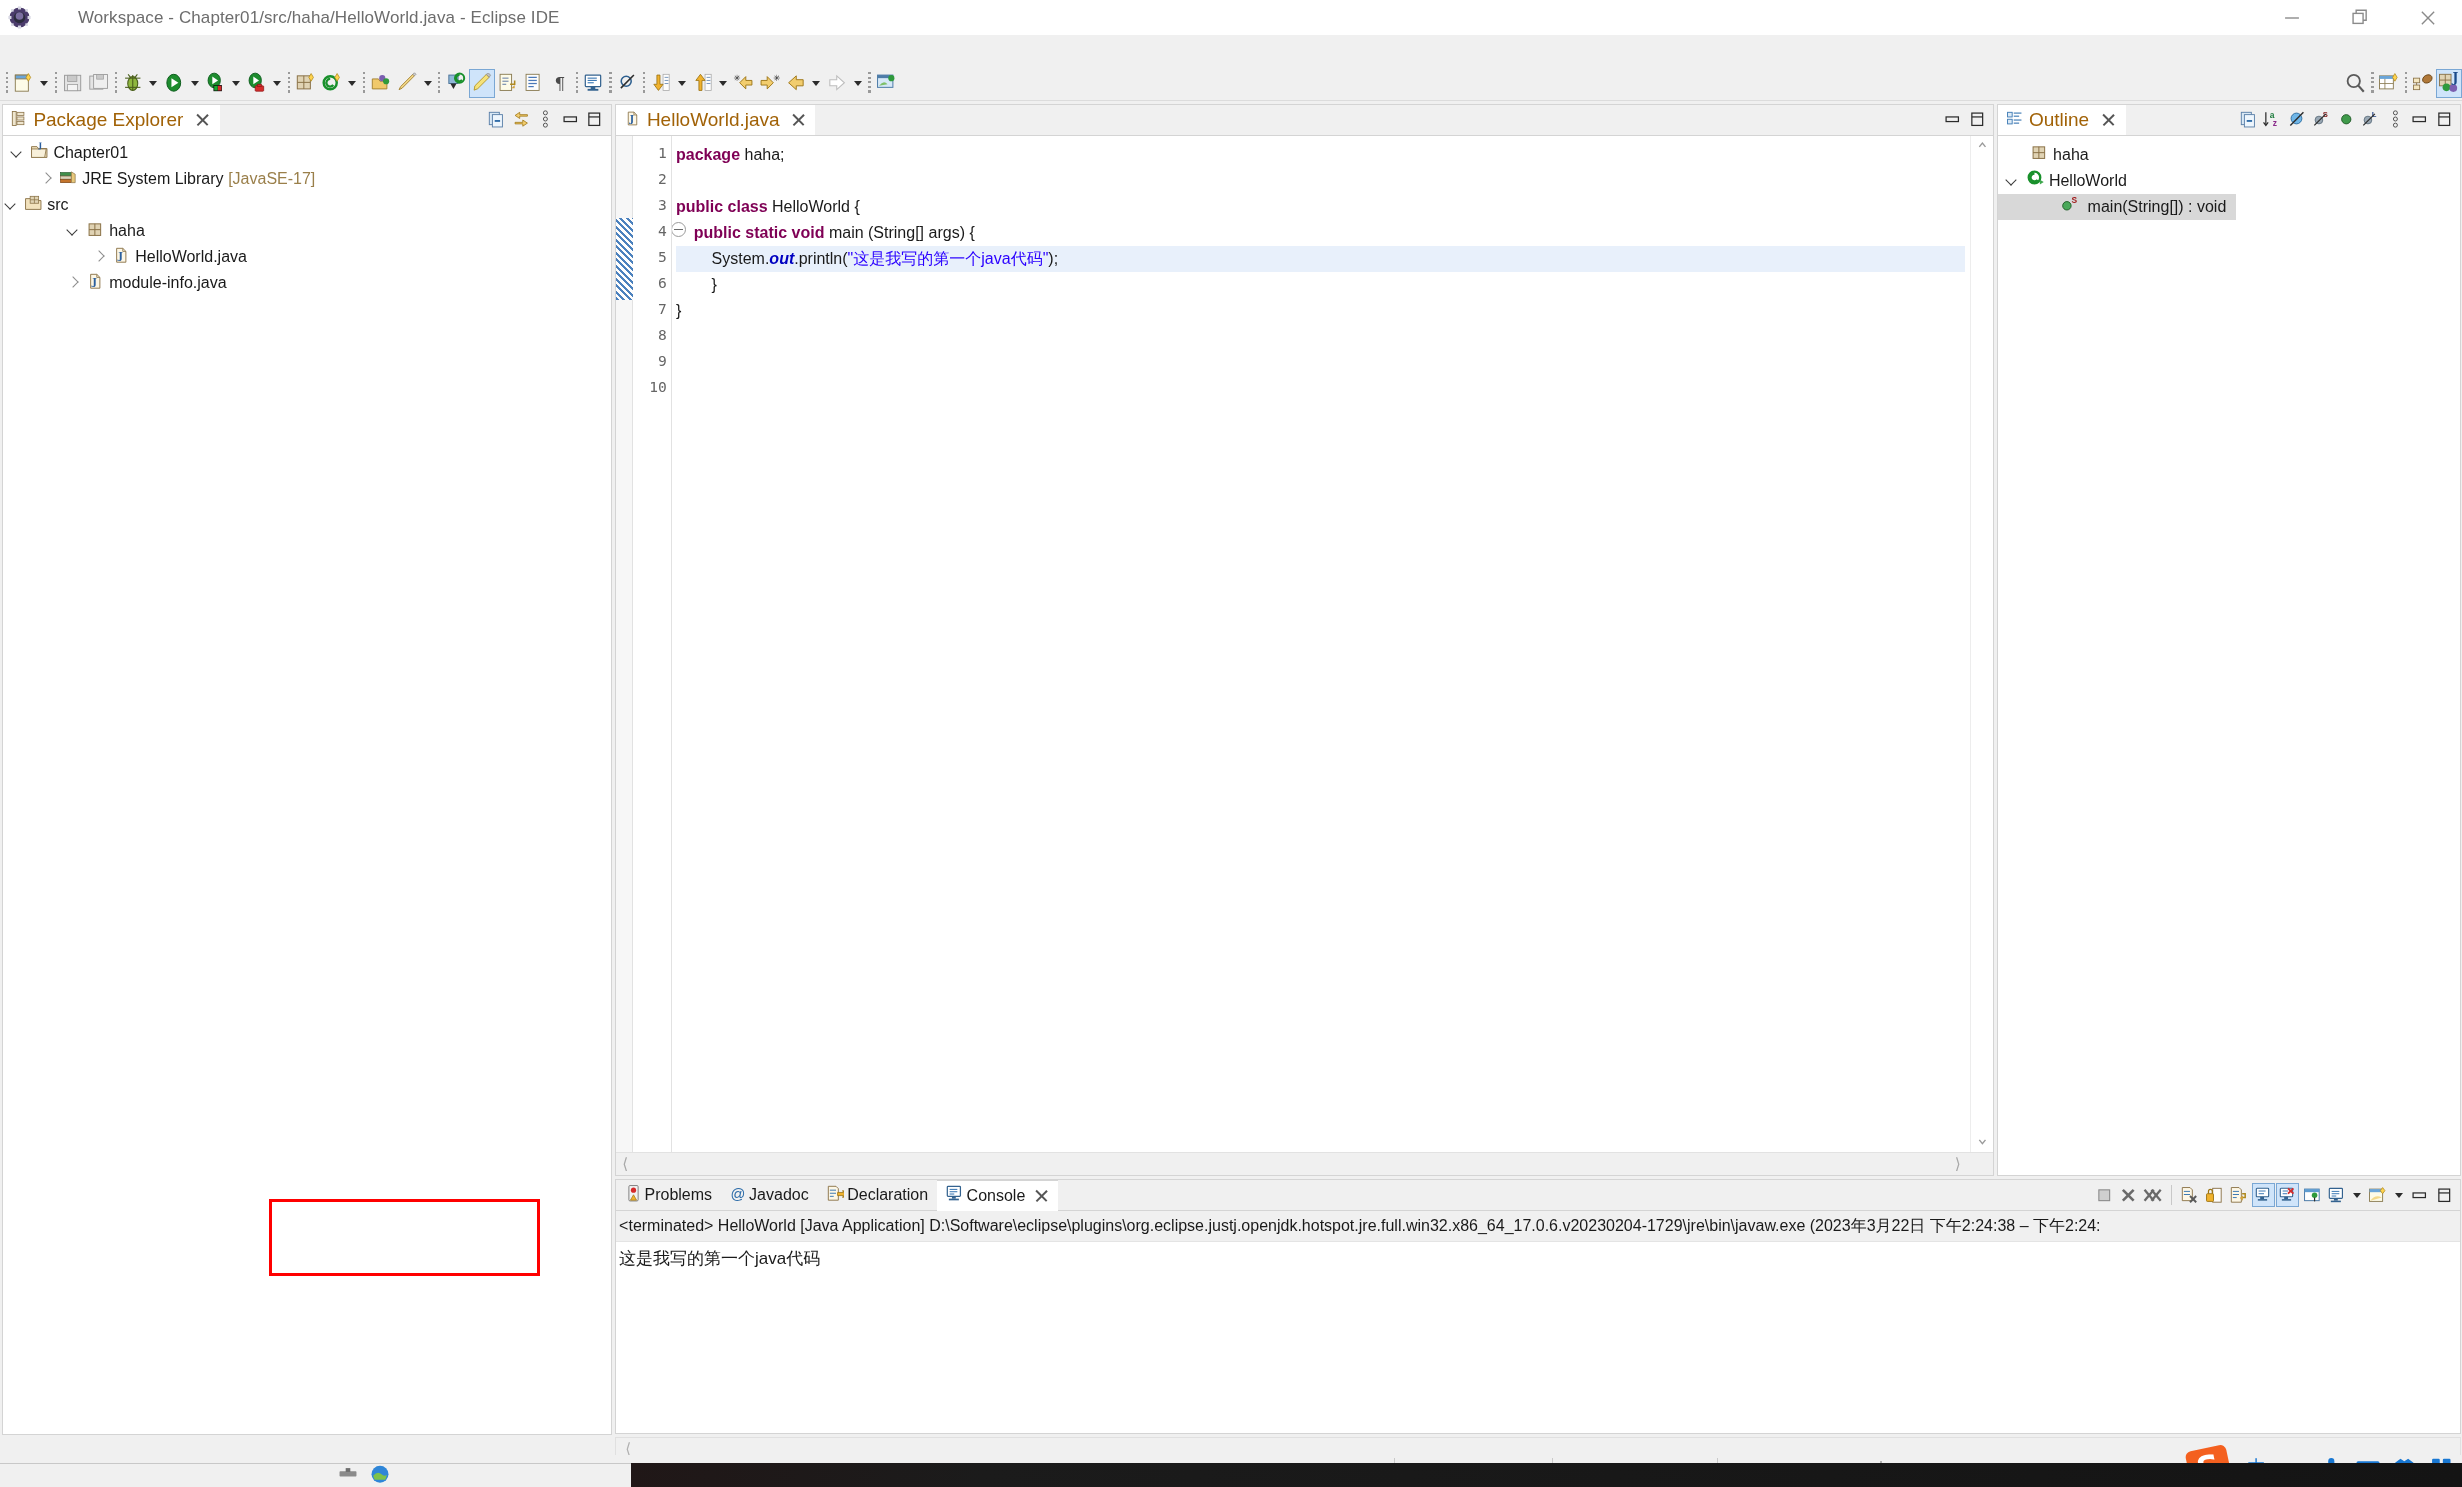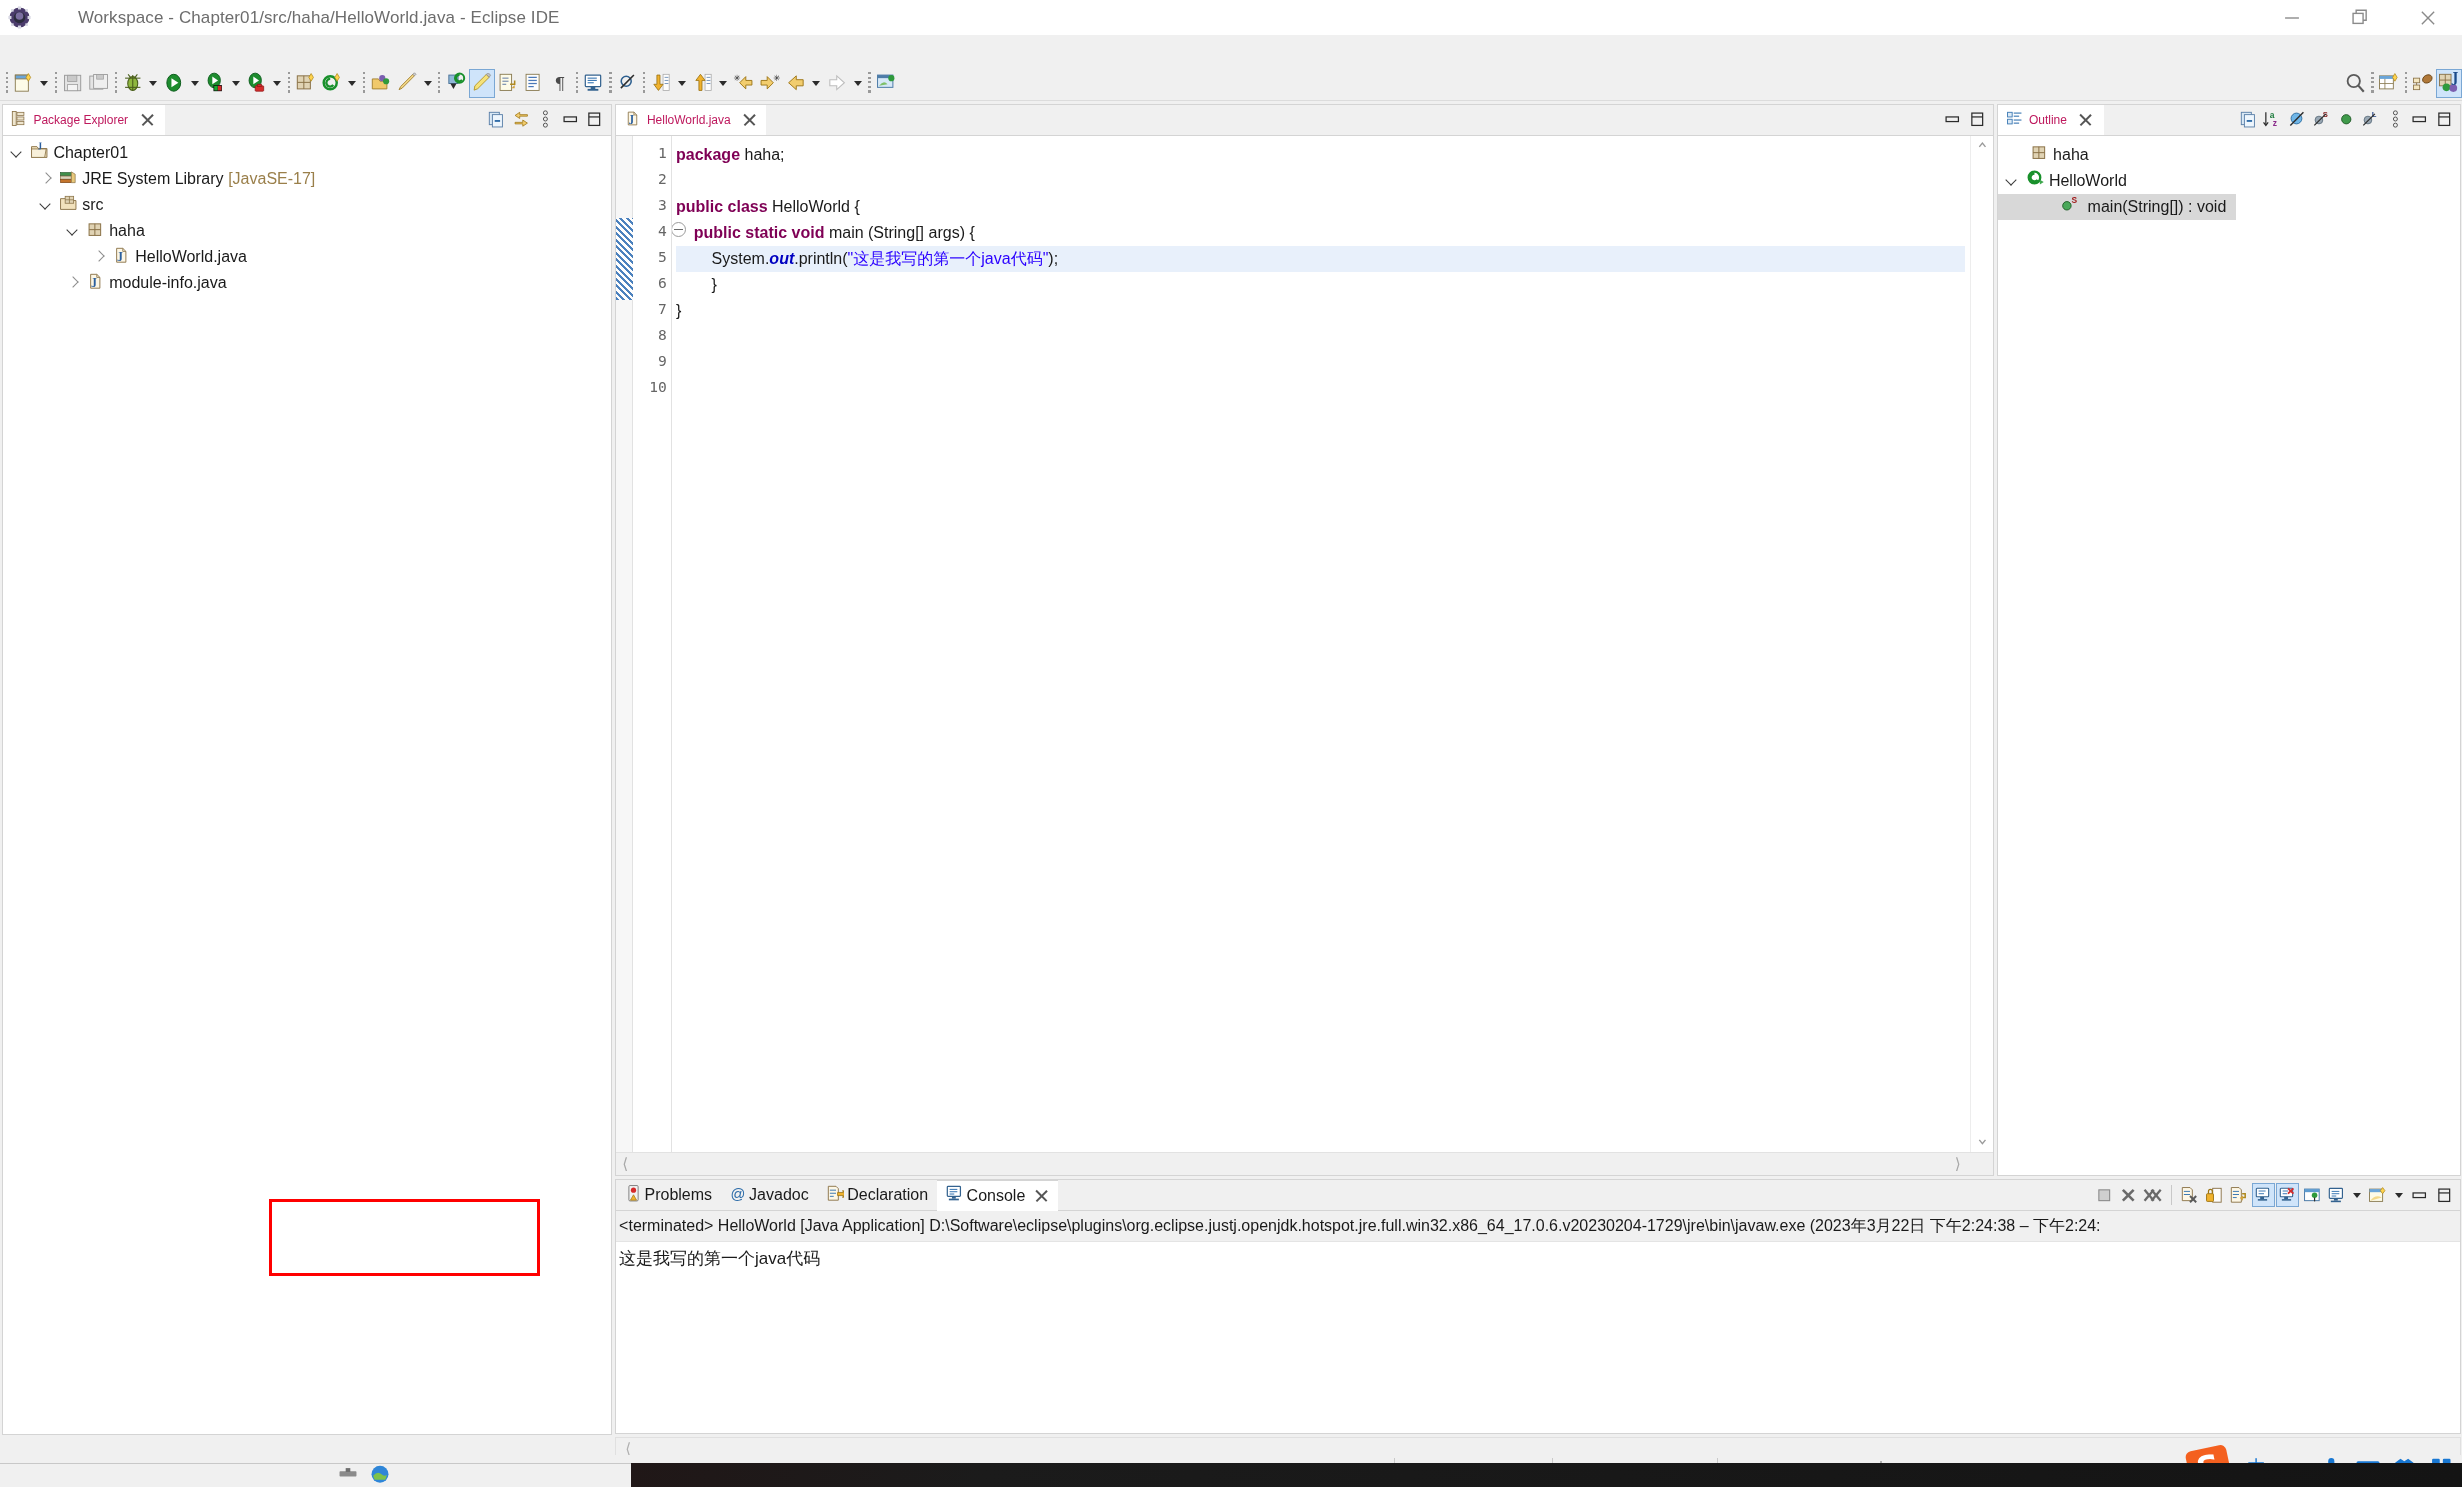--- a/index.html
+++ b/index.html
@@ -91,21 +91,21 @@
     background:#ffffff; border:0.8px solid #d4d4d4;
   }
   .view-tabbar {
     height:31px; background:#f0f0f0; display:flex; align-items:flex-end;
     position:relative; border-bottom:0.8px solid #d4d4d4;
   }
   .view-tab {
     height:31px; background:#ffffff; display:flex; align-items:center;
     padding:0 9.2px 0 7.7px; gap:6.2px; border-top:0.8px solid #d4d4d4;
   }
-  .view-tab-label { font-size:12px; color:#be185d; white-space:nowrap; }
+  .view-tab-label { font-size:19px; color:#a16207; white-space:nowrap; }
   .tab-close {
     width:17px; height:17px; position:relative; flex:0 0 auto; margin-left:4.6px;
   }
   .tab-close::before, .tab-close::after{
     content:""; position:absolute; left:0.8px; top:7.7px; width:15.4px; height:1.5px;
     background:#555;
   }
   .tab-close::before{ transform:rotate(45deg);}
   .tab-close::after{ transform:rotate(-45deg);}
   .view-tools {
@@ -663,21 +663,21 @@
               <rect x="2" y="6" width="14" height="4" fill="#3f8f4a" stroke="#245a2c" stroke-width="0.9"></rect>
               <rect x="2" y="10.5" width="14" height="4" fill="#d9d3bd" stroke="#8a7247" stroke-width="0.9"></rect>
               <rect x="2" y="15" width="14" height="4" fill="#c4742c" stroke="#7a4415" stroke-width="0.9"></rect>
               <polygon points="16,5 21,8 21,19 16,19" fill="#e8c87a" stroke="#8a7247" stroke-width="0.9"></polygon>
             </svg>
           </span>
           <span>JRE System Library</span>
           <span class="tree-label-dim"> [JavaSE-17]</span>
         </div>
 
-        <div class="tree-row" style="padding-left:35px;">
+        <div class="tree-row" style="">
           <span class="twisty down"></span>
           <span>
             <svg width="18.5" height="18.5" viewBox="0 0 24 24">
               <path d="M2 6 h7 l2 2.5 h11 V20 H2z" fill="#f2e2bd" stroke="#8a7247" stroke-width="1.2"></path>
               <rect x="8" y="3" width="11" height="9" fill="#e0d3b4" stroke="#8a7247" stroke-width="1"></rect>
               <line x1="13.5" y1="3" x2="13.5" y2="12" stroke="#8a7247" stroke-width="1"></line>
               <line x1="8" y1="7.5" x2="19" y2="7.5" stroke="#8a7247" stroke-width="1"></line>
             </svg>
           </span>
           <span>src</span>

